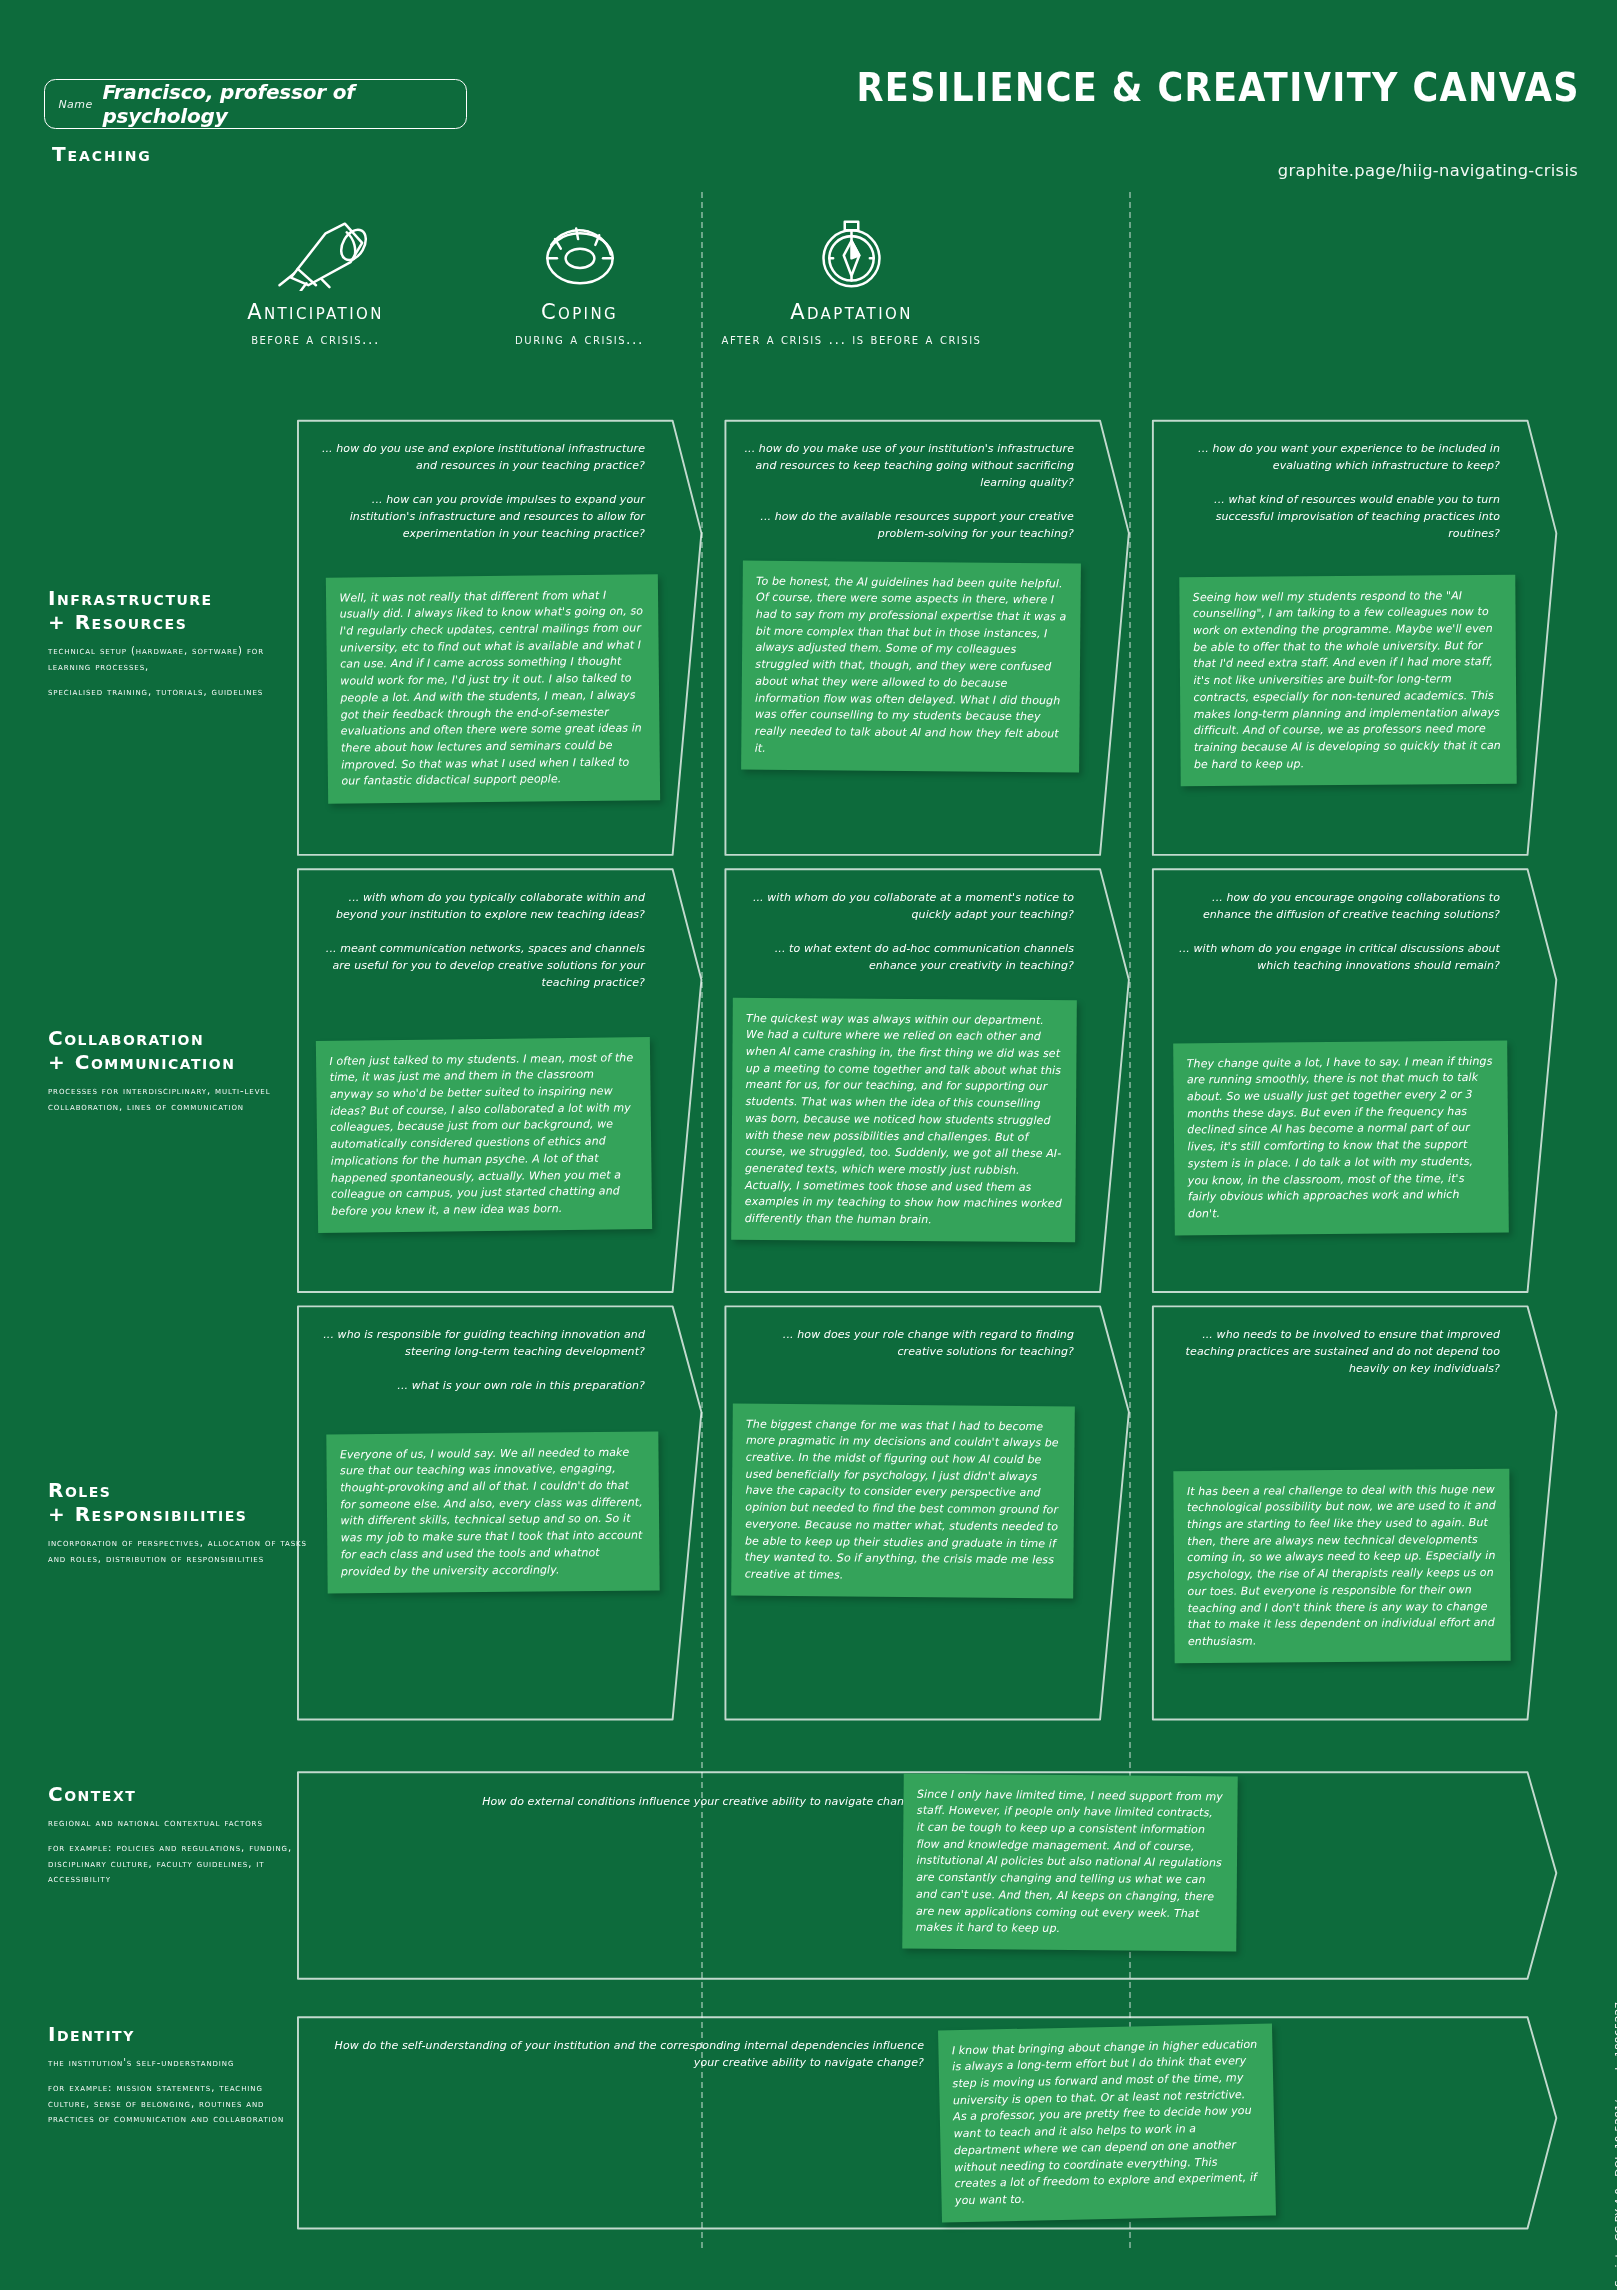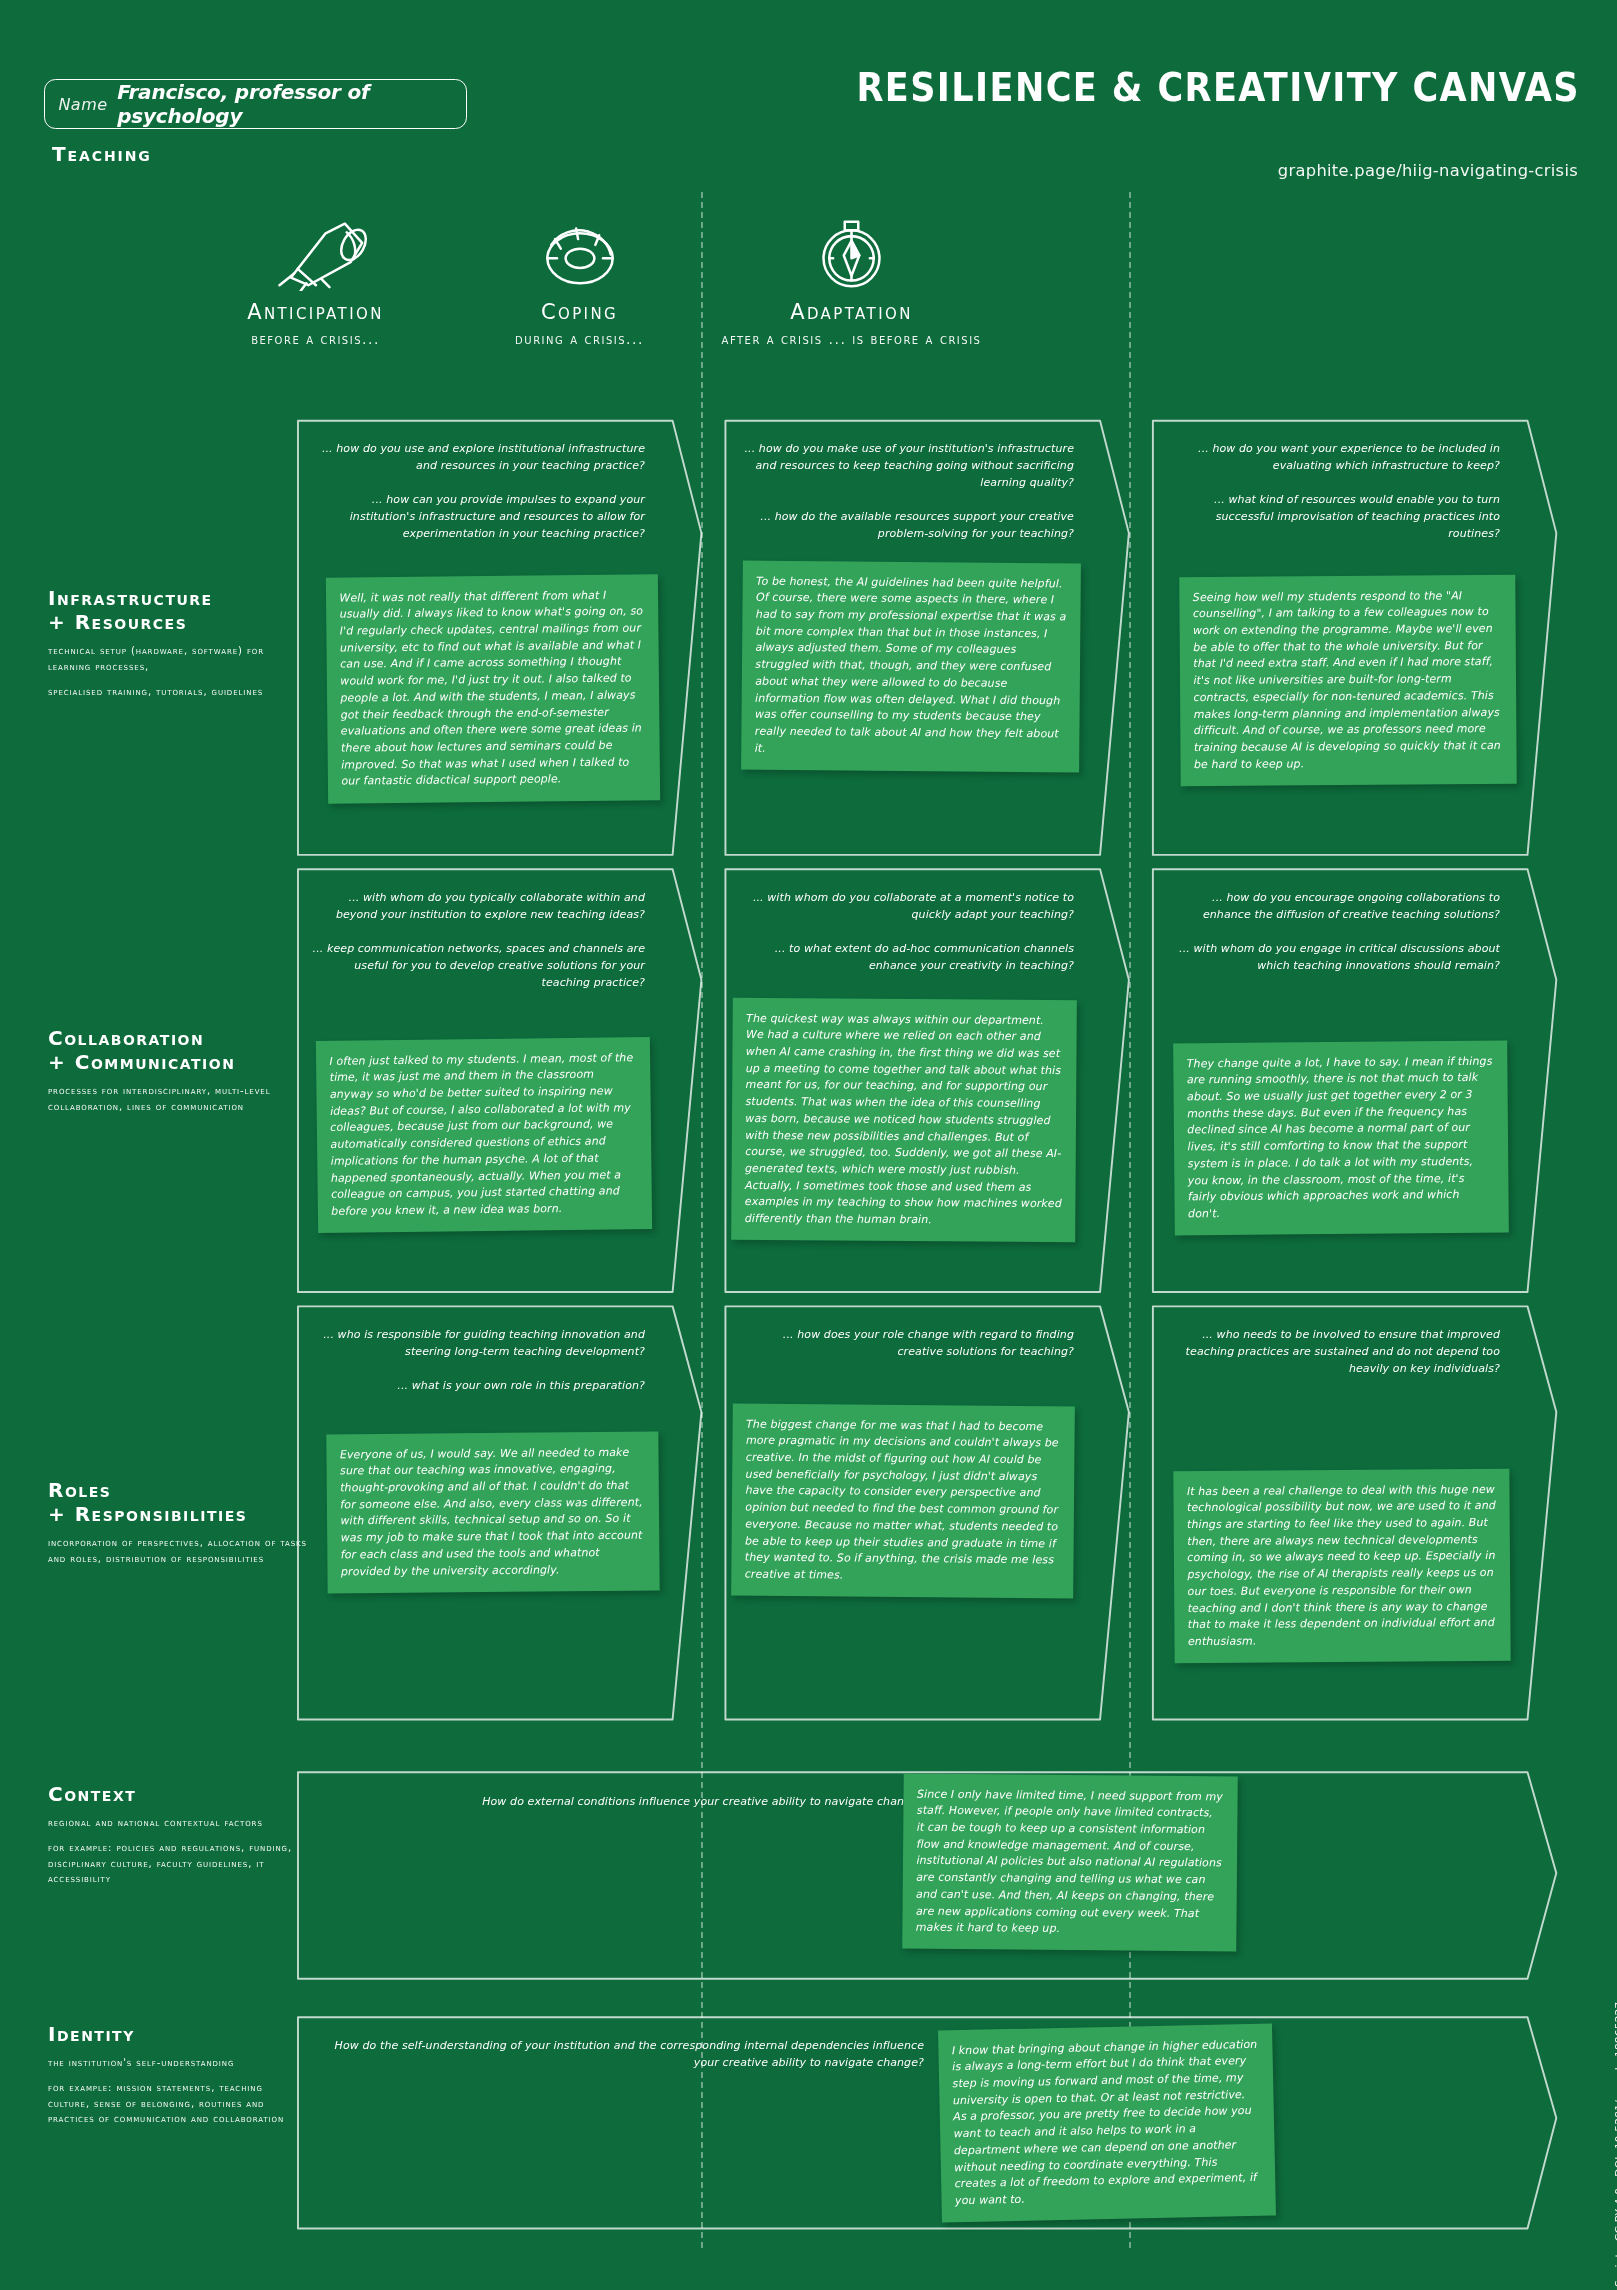--- a/index.html
+++ b/index.html
@@ -11,21 +11,21 @@
     position:relative;
     overflow:hidden;
   }
 
   
   #name-box {
     position:absolute; left:44px; top:79px; width:423px; height:50px;
     border:1.9px solid #ffffff; border-radius:11.5px;
     display:flex; align-items:center; padding:0 13.4px; gap:9.6px;
   }
-  #name-label { font-size:16px; letter-spacing:0.5px; font-style:italic; opacity:.92; }
+  #name-label { font-size:11px; letter-spacing:0.5px; font-style:italic; opacity:.92; }
   #name-value { font-size:20px; font-style:italic; font-weight:600; letter-spacing:-0.2px;}
   #section-label {
     position:absolute; left:52px; top:142px;
     font-size:20px; font-weight:700; letter-spacing:1.9px;
     font-variant:small-caps; text-transform:capitalize;
   }
   #canvas-title {
     position:absolute; right:38px; top:65px;
     font-size:39px; font-weight:700; letter-spacing:1.4px;
     text-align:right; font-stretch:condensed;margin-left:32px;
@@ -210,21 +210,21 @@
 ... how can you provide impulses to expand your institution's infrastructure and resources to allow for experimentation in your teaching practice?</div>
 <div class="prompt" style="left:738px;top:440px;width:336px;white-space:pre-line">... how do you make use of your institution's infrastructure and resources to keep teaching going without sacrificing learning quality?
 
 ... how do the available resources support your creative problem-solving for your teaching?</div>
 <div class="prompt" style="left:1164px;top:440px;width:336px;white-space:pre-line">... how do you want your experience to be included in evaluating which infrastructure to keep?
 
 ... what kind of resources would enable you to turn successful improvisation of teaching practices into routines?</div>
 
 <div class="prompt" style="left:309px;top:889px;width:336px;white-space:pre-line">... with whom do you typically collaborate within and beyond your institution to explore new teaching ideas?
 
-... keep communication networks, spaces and channels are useful for you to develop creative solutions for your teaching practice?</div>
+... meant communication networks, spaces and channels are useful for you to develop creative solutions for your teaching practice?</div>
 <div class="prompt" style="left:738px;top:889px;width:336px;white-space:pre-line">... with whom do you collaborate at a moment's notice to quickly adapt your teaching?
 
 ... to what extent do ad-hoc communication channels enhance your creativity in teaching?</div>
 <div class="prompt" style="left:1164px;top:889px;width:336px;white-space:pre-line">... how do you encourage ongoing collaborations to enhance the diffusion of creative teaching solutions?
 
 ... with whom do you engage in critical discussions about which teaching innovations should remain?</div>
 
 <div class="prompt" style="left:309px;top:1326px;width:336px;white-space:pre-line">... who is responsible for guiding teaching innovation and steering long-term teaching development?
 
 ... what is your own role in this preparation?</div>

